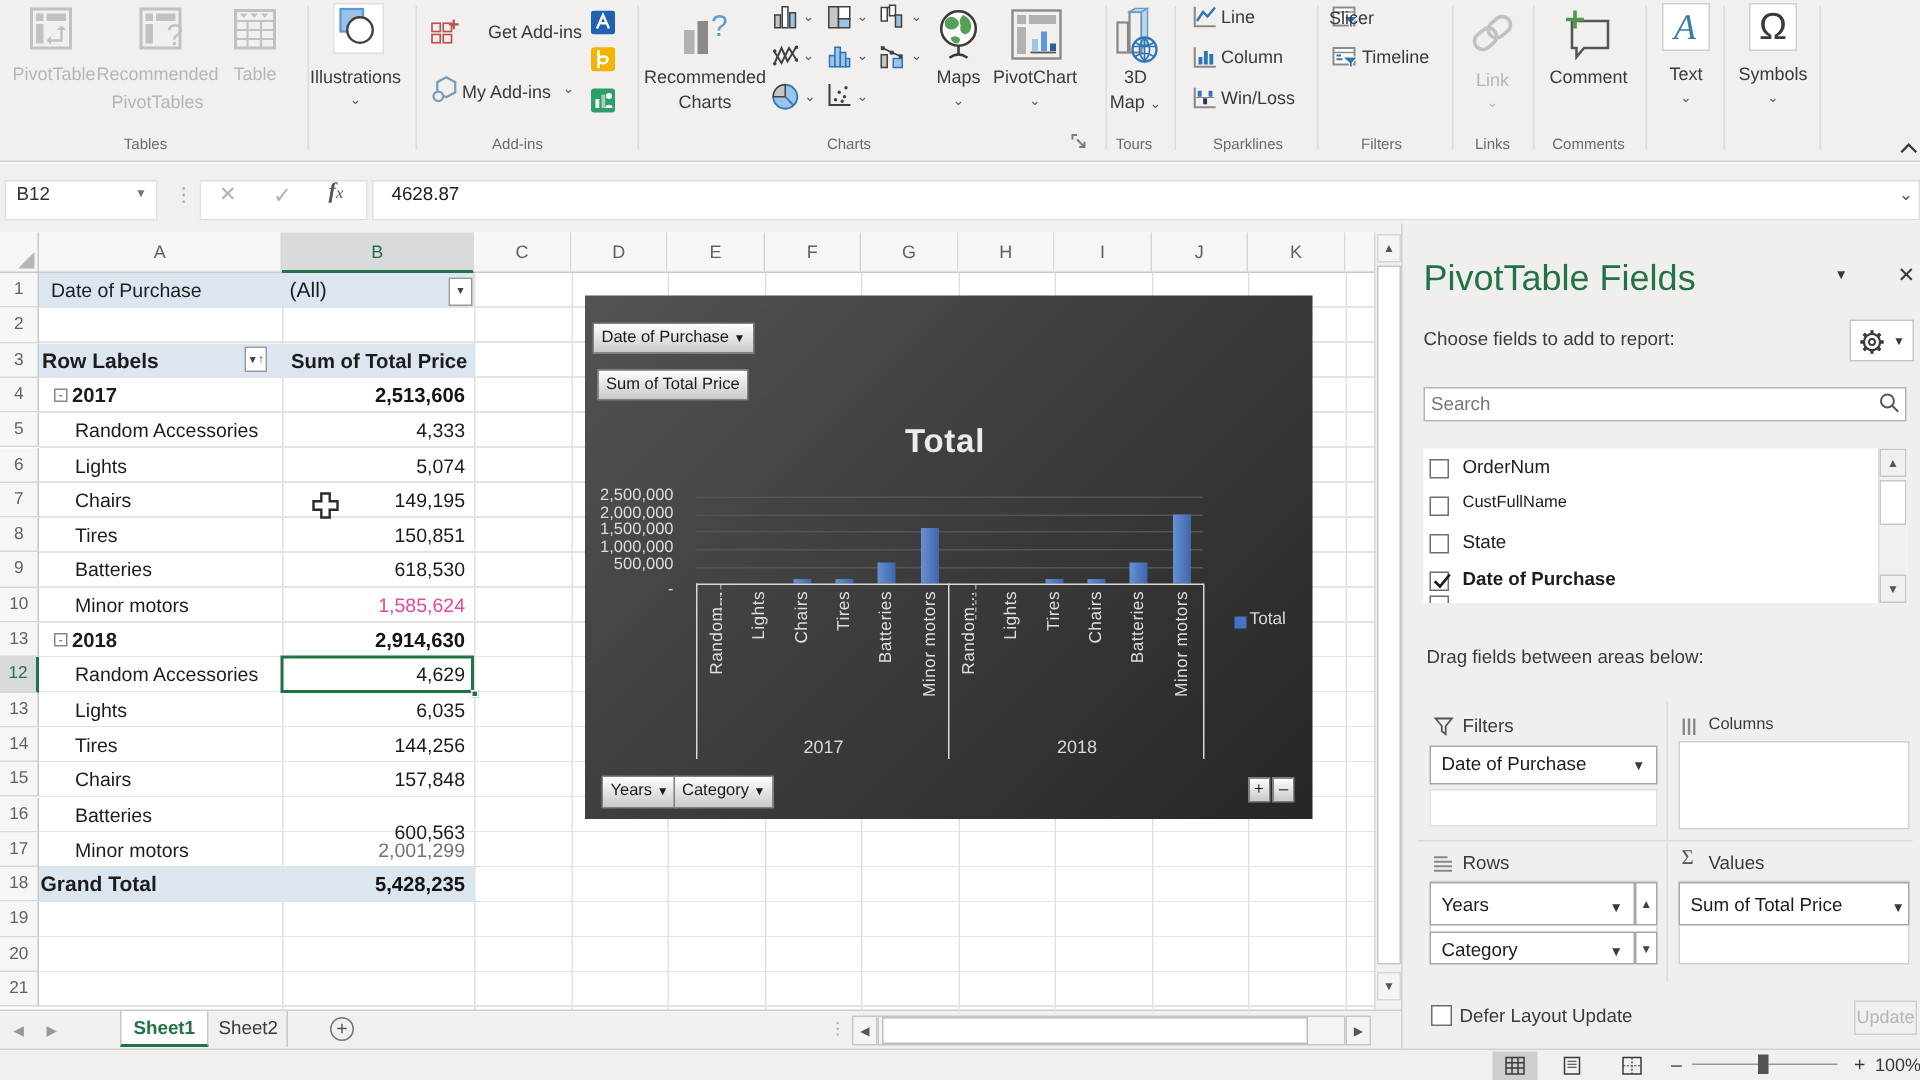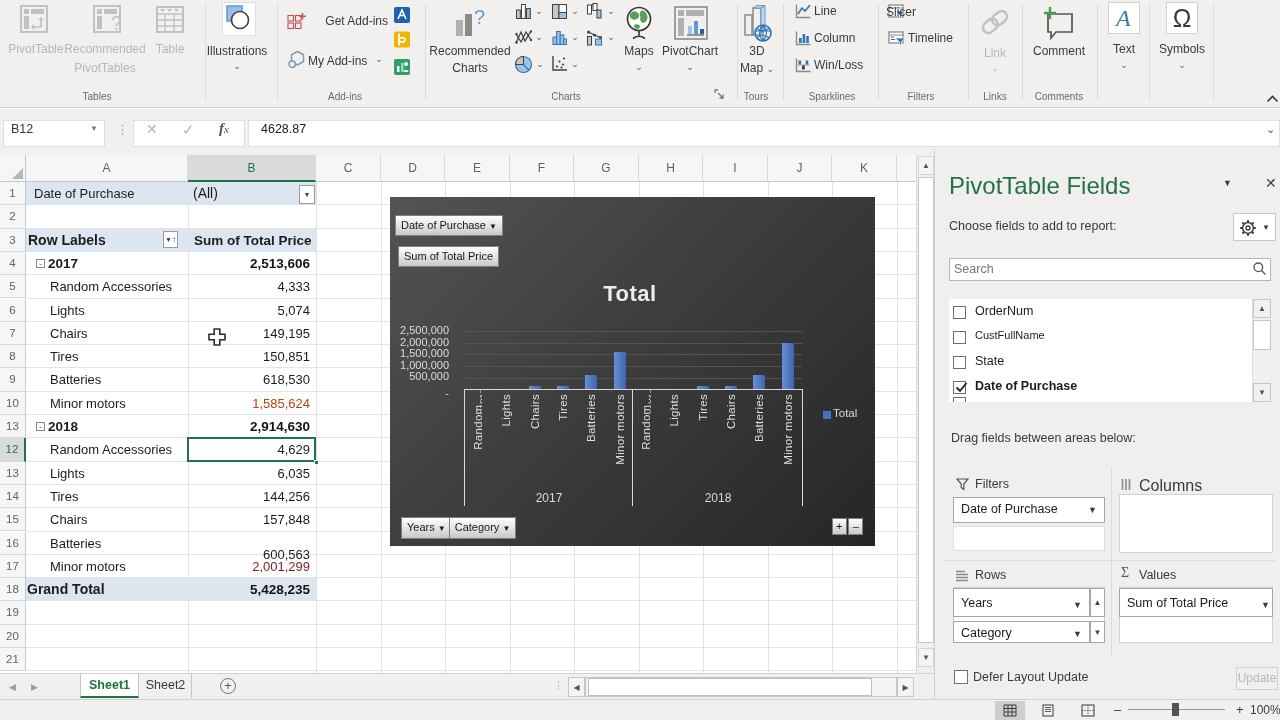--- a/index.html
+++ b/index.html
@@ -394,36 +394,36 @@
     <div class="num" style="left:188px;top:120.2px;width:122px;height:23.3px;line-height:23px;font-size:13px;color:#1c1c1c;">4,333</div>
     <div class="cellrow" style="left:50px;top:143.5px;height:23.3px;line-height:23px">Lights</div>
     <div class="num" style="left:188px;top:143.5px;width:122px;height:23.3px;line-height:23px;font-size:13px;color:#1c1c1c;">5,074</div>
     <div class="cellrow" style="left:50px;top:166.8px;height:23.3px;line-height:23px">Chairs</div>
     <div class="num" style="left:188px;top:166.8px;width:122px;height:23.3px;line-height:23px;font-size:13px;color:#1c1c1c;">149,195</div>
     <div class="cellrow" style="left:50px;top:190.1px;height:23.3px;line-height:23px">Tires</div>
     <div class="num" style="left:188px;top:190.1px;width:122px;height:23.3px;line-height:23px;font-size:13px;color:#1c1c1c;">150,851</div>
     <div class="cellrow" style="left:50px;top:213.4px;height:23.3px;line-height:23px">Batteries</div>
     <div class="num" style="left:188px;top:213.4px;width:122px;height:23.3px;line-height:23px;font-size:13px;color:#1c1c1c;">618,530</div>
     <div class="cellrow" style="left:50px;top:236.7px;height:23.3px;line-height:23px">Minor motors</div>
-    <div class="num" style="left:188px;top:236.7px;width:122px;height:23.3px;line-height:23px;font-size:13px;color:#c2410c;padding-left:44px;">1,585,624</div>
+    <div class="num" style="left:188px;top:236.7px;width:122px;height:23.3px;line-height:23px;font-size:13px;color:#ec4899;padding-left:44px;">1,585,624</div>
     <div class="abs" style="left:36px;top:267.0px;width:9px;height:9px;border:1px solid #888;background:#fff;font-size:8px;line-height:7px;text-align:center;color:#444">-</div>
     <div class="cellrow" style="left:48px;top:260.0px;height:23.3px;line-height:23px;font-weight:bold;font-size:13.5px">2018</div>
     <div class="num" style="left:188px;top:260.0px;width:122px;height:23.3px;line-height:23px;font-size:13.5px;color:#141414;font-weight:bold;">2,914,630</div>
     <div class="cellrow" style="left:50px;top:283.3px;height:23.3px;line-height:23px">Random Accessories</div>
     <div class="num" style="left:188px;top:283.3px;width:122px;height:23.3px;line-height:23px;font-size:13px;color:#1c1c1c;">4,629</div>
     <div class="cellrow" style="left:50px;top:306.6px;height:23.3px;line-height:23px">Lights</div>
     <div class="num" style="left:188px;top:306.6px;width:122px;height:23.3px;line-height:23px;font-size:13px;color:#1c1c1c;">6,035</div>
     <div class="cellrow" style="left:50px;top:329.9px;height:23.3px;line-height:23px">Tires</div>
     <div class="num" style="left:188px;top:329.9px;width:122px;height:23.3px;line-height:23px;font-size:13px;color:#1c1c1c;">144,256</div>
     <div class="cellrow" style="left:50px;top:353.2px;height:23.3px;line-height:23px">Chairs</div>
     <div class="num" style="left:188px;top:353.2px;width:122px;height:23.3px;line-height:23px;font-size:13px;color:#1c1c1c;">157,848</div>
     <div class="cellrow" style="left:50px;top:376.5px;height:23.3px;line-height:23px">Batteries</div>
     <div class="num" style="left:188px;top:388px;width:122px;height:23.3px;line-height:23px;font-size:13px;color:#1c1c1c;text-align:right;">600,563</div>
     <div class="cellrow" style="left:50px;top:399.8px;height:23.3px;line-height:23px">Minor motors</div>
-    <div class="num" style="left:188px;top:399.8px;width:122px;height:23.3px;line-height:23px;font-size:13px;color:#7f1d1d;text-align:right;">2,001,299</div>
+    <div class="num" style="left:188px;top:399.8px;width:122px;height:23.3px;line-height:23px;font-size:13px;color:#737373;text-align:right;">2,001,299</div>
     <div class="cellrow" style="left:34px;top:423.1px;height:23.3px;line-height:23px;font-weight:bold;font-size:14px;left:27px">Grand Total</div>
     <div class="num" style="left:188px;top:423.1px;width:122px;height:23.3px;line-height:23px;font-size:13.5px;color:#141414;font-weight:bold;">5,428,235</div>
     <div class="abs" style="left:187px;top:282.3px;width:129px;height:24.3px;border:2px solid #217346"></div>
     <div class="abs" style="left:314px;top:304.6px;width:5px;height:5px;background:#217346;border:1px solid #fff"></div>
   </div>
   <div class="abs" id="chart">
     <div class="cbtn" style="left:5px;top:18px;height:21px">Date of Purchase <span style="font-size:8px">▼</span></div>
     <div class="cbtn" style="left:8px;top:49px;height:21px">Sum of Total Price</div>
     <div class="abs" style="left:0;top:84px;width:480px;text-align:center;font-size:22px;font-weight:bold;color:#ececec;letter-spacing:0.5px">Total</div>
     <div class="gline" style="top:133.9px"></div>
@@ -525,21 +525,21 @@
     </div>
     <div class="abs" style="left:16px;top:282px;font-size:12.5px;color:#3b3a39">Drag fields between areas below:</div>
 
     <svg class="abs" style="left:21px;top:329px" width="13" height="13" viewBox="0 0 13 13">
         <path d="M1 1 h11 l-4.2 5 v5.5 l-2.6 -2 v-3.5 Z" fill="none" stroke="#555" stroke-width="1.2"></path>
       </svg>
     <div class="abs" style="left:40px;top:328px;font-size:12.5px;color:#3b3a39">Filters</div>
     <svg class="abs" style="left:186px;top:329px" width="13" height="13" viewBox="0 0 13 13">
         <path d="M1.5 1 v11 M5 1 v11 M8.5 1 v11" stroke="#8a8886" stroke-width="1.6"></path>
       </svg>
-    <div class="abs" style="left:204px;top:328px;font-size:16px;color:#3b3a39">Columns</div>
+    <div class="abs" style="left:204px;top:328px;font-size:11px;color:#3b3a39">Columns</div>
     <div class="abs" style="left:176px;top:319px;width:1px;height:187px;background:#dedcda"></div>
     <div class="abs" style="left:10px;top:411px;width:330px;height:1px;background:#dedcda"></div>
 
     <div class="abs" style="left:18px;top:348px;width:152px;height:26px;background:#fff;border:1px solid #a8a6a4"></div>
     <div class="abs" style="left:18px;top:377px;width:152px;height:25px;background:#fff;border:1px solid #e1dfdd"></div>
     <div class="abs" style="left:26px;top:353px;font-size:12.5px;color:#1c1c1c">Date of Purchase</div>
     <div class="abs" style="left:153px;top:356px;font-size:9px;color:#3b3a39">▼</div>
 
     <div class="abs" style="left:184px;top:345px;width:154px;height:59px;background:#fff;border:1px solid #d2d0ce"></div>
 

